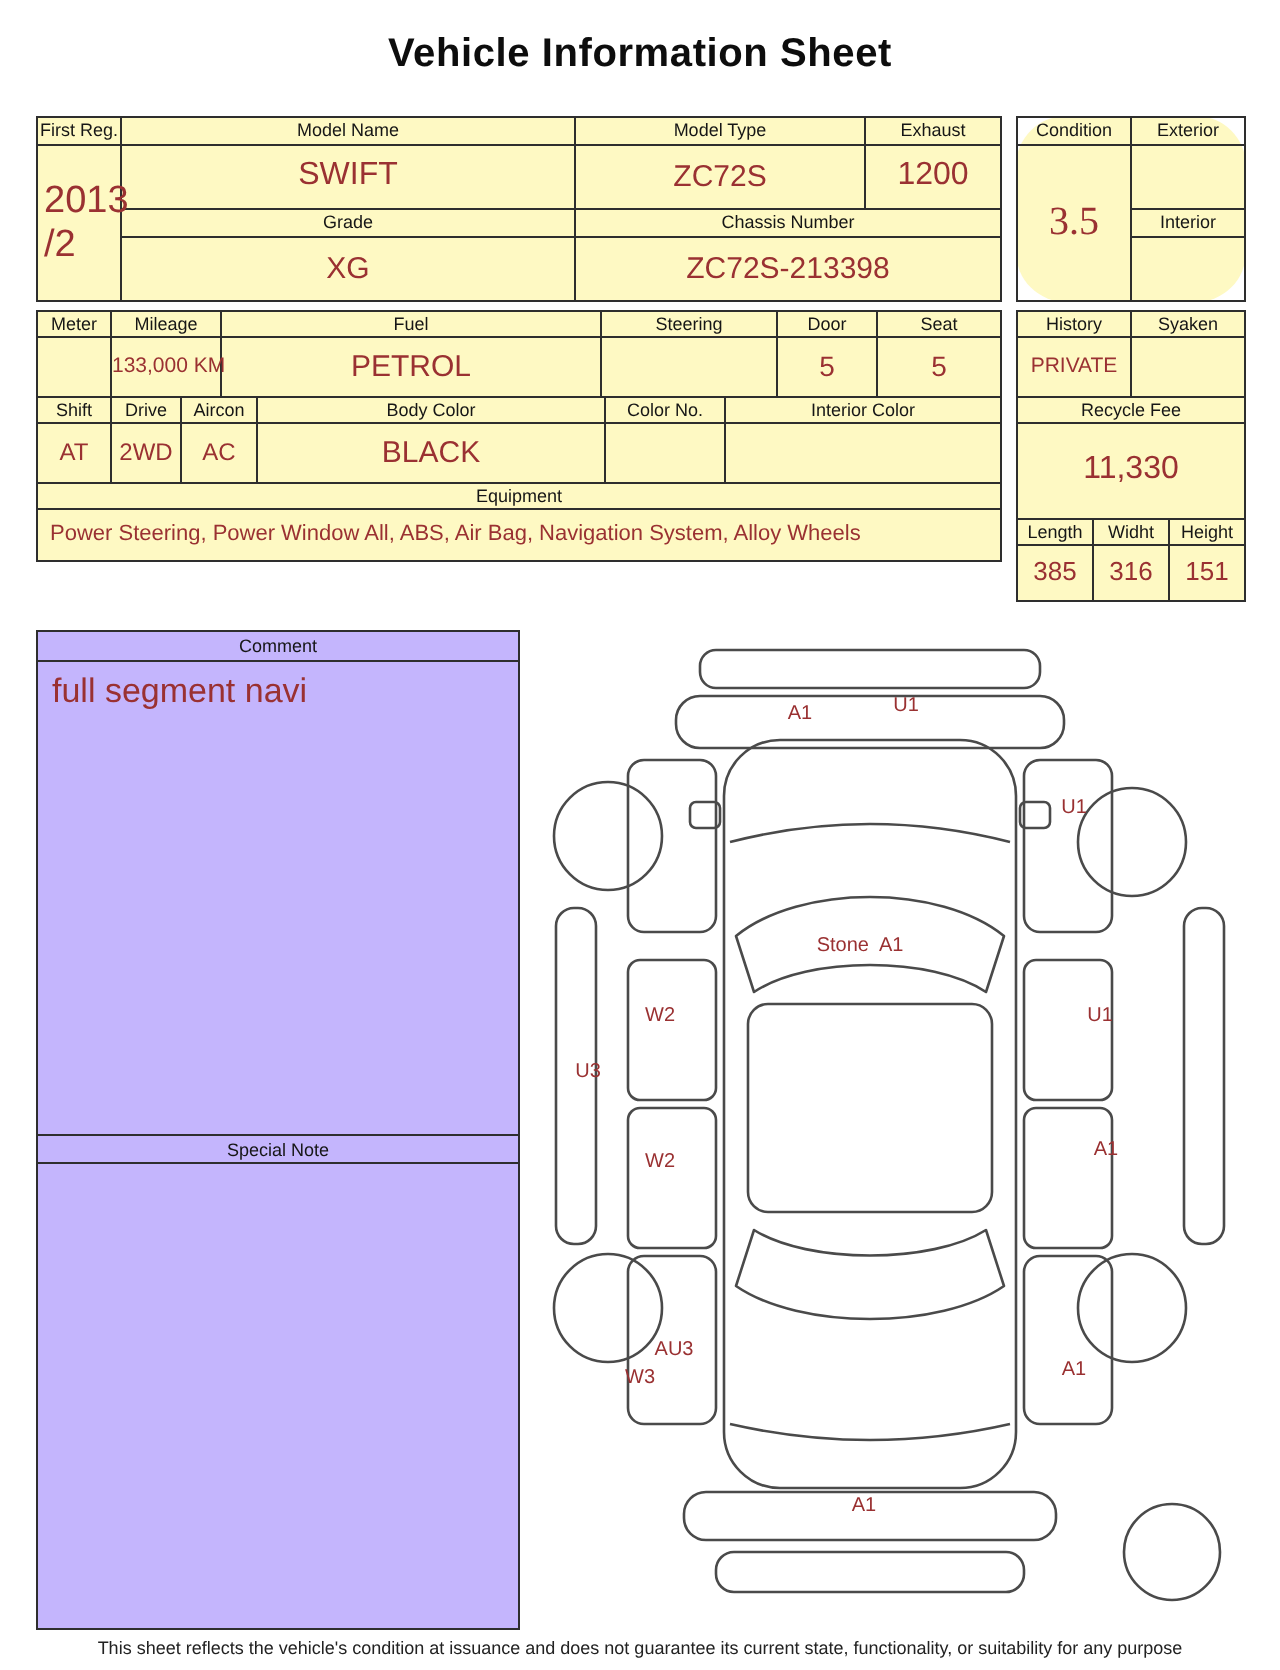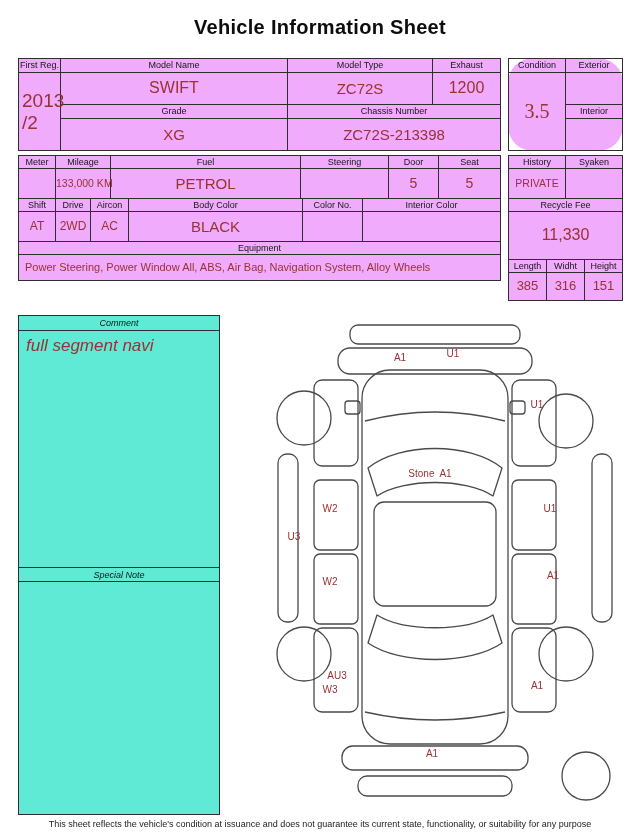--- a/index.html
+++ b/index.html
@@ -10,21 +10,21 @@
   *{box-sizing:border-box;}
   html,body{margin:0;padding:0;background:#fff;}
   .sheet{
     position:relative;width:640px;height:835px;background:#fff;
     font-family:"Liberation Sans",sans-serif;color:var(--ink);overflow:hidden;
   }
   #title{
     position:absolute;top:16px;left:0;width:100%;text-align:center;
     font-size:20px;font-weight:700;letter-spacing:.3px;color:#0d0d0d;
   }
-  table{border-collapse:collapse;table-layout:fixed;background:#f0abfc;}
+  table{border-collapse:collapse;table-layout:fixed;background:#fef9c3;}
   td{border:1px solid var(--line);padding:0;text-align:center;vertical-align:middle;line-height:1.15;}
   .hd{font-size:9px;color:#161616;white-space:nowrap;}
   .val{color:var(--red);white-space:nowrap;}
   .big{font-size:16px;}
   .med{font-size:15px;}
   .num{font-size:14px;}
   .mid{font-size:12px;}
   .small{font-size:10.5px;}
   .dim{font-size:13px;}
   .cond{font-size:20px;font-family:Liberation Serif, serif;}
@@ -34,22 +34,22 @@
   tr.h30{height:30px;} tr.h32{height:32px;} tr.h48{height:48px;}
   #t1{position:absolute;left:18px;top:58px;width:482px;}
   #t1r{position:absolute;left:508px;top:58px;width:114px;border-radius:25px;}
   #t2wrap{position:absolute;left:18px;top:155px;}
   #t2rwrap{position:absolute;left:508px;top:155px;}
   #t2wrap table,#t2rwrap table{position:static;}
   #t2b,#t2c,#t2rb,#t2rc{margin-top:-1px;}
   #t2a,#t2b,#t2c{width:482px;}
   #t2ra,#t2rb,#t2rc{width:114px;}
   #leftbox{
-    position:absolute;left:18px;top:315px;width:202px;height:500px;
-    border:1px solid var(--line);background:#5eead4;font-style:italic;
+    position:absolute;left:18px;top:315px;width:242px;height:500px;
+    border:1px solid var(--line);background:#c4b5fd;
   }
   .box-hd{
     height:15px;line-height:14px;text-align:center;font-size:9px;color:#161616;
     border-bottom:1px solid var(--line);
   }
   .note-hd{border-top:1px solid var(--line);}
   #comment-body{height:236px;padding:5px 7px;font-size:17px;color:var(--red);text-align:left;}
   #note-body{padding:6px 7px;font-size:11px;color:var(--red);text-align:left;}
   .note-line{min-height:15px;line-height:15px;white-space:nowrap;}
   #diagram{position:absolute;left:262px;top:318px;width:362px;height:492px;}
@@ -290,21 +290,21 @@
         <span class="dmg" style="left: 138px; top: 39px;">A1</span>
         <span class="dmg" style="left: 191px; top: 35px;">U1</span>
         <span class="dmg" style="left: 275px; top: 86px;">U1</span>
         <span class="dmg" style="left: 168px; top: 155px;">Stone  A1</span>
         <span class="dmg" style="left: 68px; top: 190px;">W2</span>
         <span class="dmg" style="left: 32px; top: 218px;">U3</span>
         <span class="dmg" style="left: 68px; top: 263px;">W2</span>
         <span class="dmg" style="left: 288px; top: 190px;">U1</span>
         <span class="dmg" style="left: 291px; top: 257px;">A1</span>
         <span class="dmg" style="left: 75px; top: 357px;">AU3</span>
-        <span class="dmg" style="left: 68px; top: 371px;">W3</span>
+        <span class="dmg" style="left: 58px; top: 371px;">W3</span>
         <span class="dmg" style="left: 275px; top: 367px;">A1</span>
         <span class="dmg" style="left: 170px; top: 435px;">A1</span>
       </div>
   </div>
 
   <div id="footer">This sheet reflects the vehicle's condition at issuance and does not guarantee its current state, functionality, or suitability for any purpose</div>
 
 </div>
 
 </body></html>

